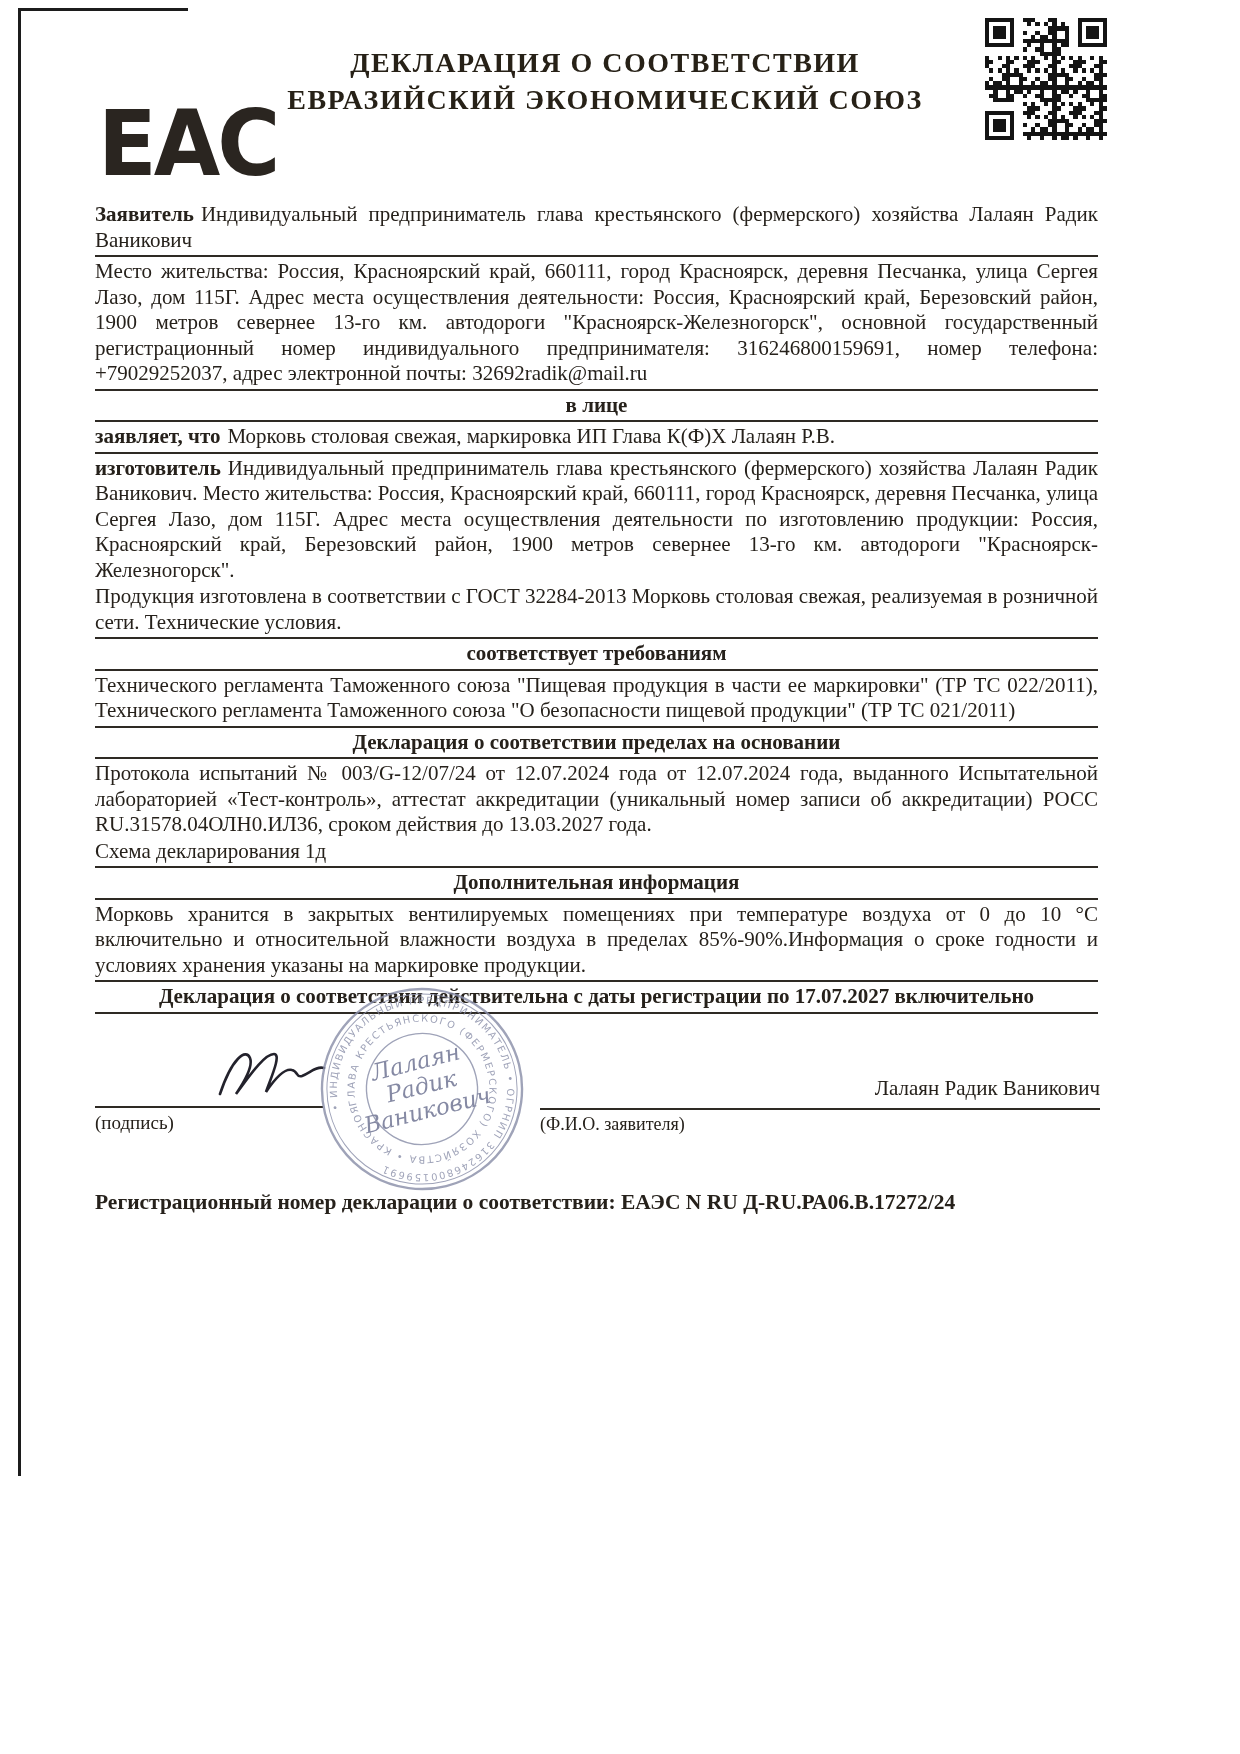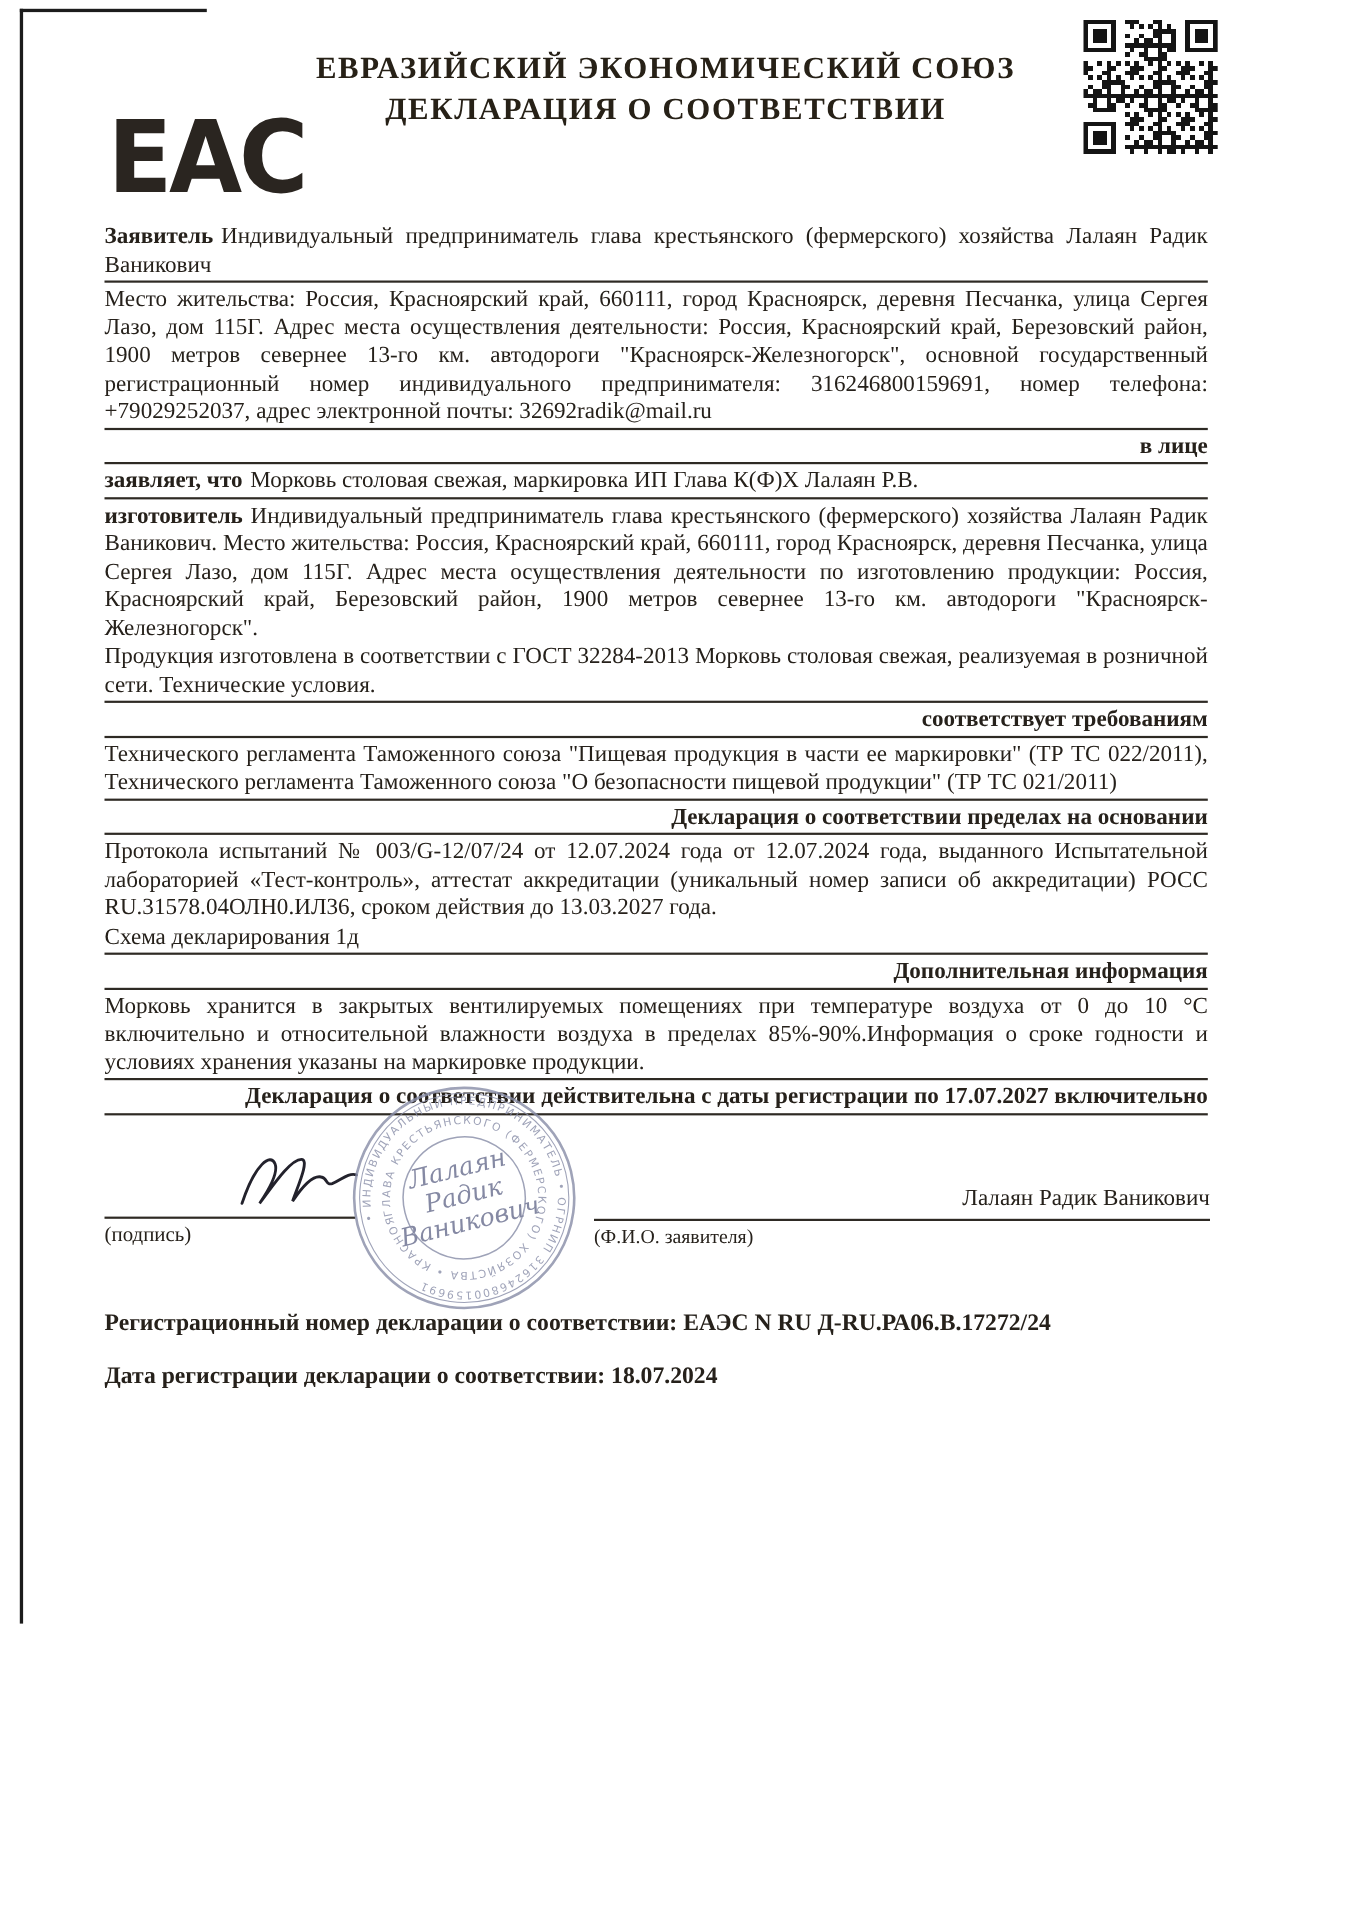--- a/index.html
+++ b/index.html
@@ -23,21 +23,21 @@
     text-align:center; font-weight:700; font-size:28px;
     letter-spacing:1.5px; color:#272117; line-height:37px;
   }
   .qr { position:absolute; left:985px; top:18px; width:122px; height:122px; }
 
   .body-flow {
     position:absolute; left:95px; top:201px; width:1003px;
     font-size:21px; line-height:25.5px;
   }
   .para { margin:1px 0; text-align:justify; }
-  .para.heading { text-align:right; font-weight:700; }
+  .para.heading { text-align:center; font-weight:700; }
   .lead { font-weight:700; margin-right:7px; }
   .rule { border-top:2px solid #2e2a24; margin:2px 0; }
 
   
   .sig-line-left  { position:absolute; left:95px;  top:1106px; width:228px; border-top:2px solid #2e2a24; }
   .sig-caption-left { position:absolute; left:95px; top:1112px; width:228px; text-align:left; font-size:19px; }
   .sig-name       { position:absolute; left:540px; top:1076px; width:560px; text-align:right; font-size:21px; }
   .sig-line-right { position:absolute; left:540px; top:1108px; width:560px; border-top:2px solid #2e2a24; }
   .sig-caption-right { position:absolute; left:540px; top:1114px; width:560px; text-align:left; font-size:18px; }
 
@@ -57,22 +57,22 @@
 <body>
 
 <div class="page">
 
   <div class="scan-edge-v"></div>
   <div class="scan-edge-h"></div>
 
   <div class="eac-logo">ЕАС</div>
 
   <div class="doc-title">
+    <div>ДЕКЛАРАЦИЯ О СООТВЕТСТВИИ</div>
     <div>ЕВРАЗИЙСКИЙ ЭКОНОМИЧЕСКИЙ СОЮЗ</div>
-    <div>ДЕКЛАРАЦИЯ О СООТВЕТСТВИИ</div>
   </div>
 
   <svg class="qr" viewBox="0 0 29 29" shape-rendering="crispEdges" xmlns="http://www.w3.org/2000/svg">
     <rect width="29" height="29" fill="#ffffff"></rect>
     <g fill="#141414">
       <path d="M0,0 h7 v7 h-7 z M1,1 v5 h5 v-5 z" fill-rule="evenodd"></path>
       <rect x="2" y="2" width="3" height="3"></rect>
     </g>
     <g fill="#141414" transform="translate(22,0)">
       <path d="M0,0 h7 v7 h-7 z M1,1 v5 h5 v-5 z" fill-rule="evenodd"></path>
@@ -459,15 +459,14 @@
       <path id="stamp-inner-path" d="M105,105 m-68,0 a68,68 0 1,1 136,0 a68,68 0 1,1 -136,0"></path>
     </defs>
     <text class="stamp-ring-text"><textPath href="#stamp-outer-path">• ИНДИВИДУАЛЬНЫЙ ПРЕДПРИНИМАТЕЛЬ • ОГРНИП 316246800159691</textPath></text>
     <text class="stamp-ring-text"><textPath href="#stamp-inner-path">ГЛАВА КРЕСТЬЯНСКОГО (ФЕРМЕРСКОГО) ХОЗЯЙСТВА • КРАСНОЯРСКИЙ КРАЙ д. ПЕСЧАНКА</textPath></text>
     <text x="105" y="85" class="stamp-name">Лалаян</text>
     <text x="105" y="110" class="stamp-name">Радик</text>
     <text x="105" y="135" class="stamp-name">Ваникович</text>
   </svg>
 
   <div class="reg-number">Регистрационный номер декларации о соответствии: ЕАЭС N RU Д-RU.РА06.В.17272/24</div>
-  <div class="reg-date">Дата регистрации декларации о соответствии: 18.07.2024</div>
 
 </div>
 
 </body></html>

